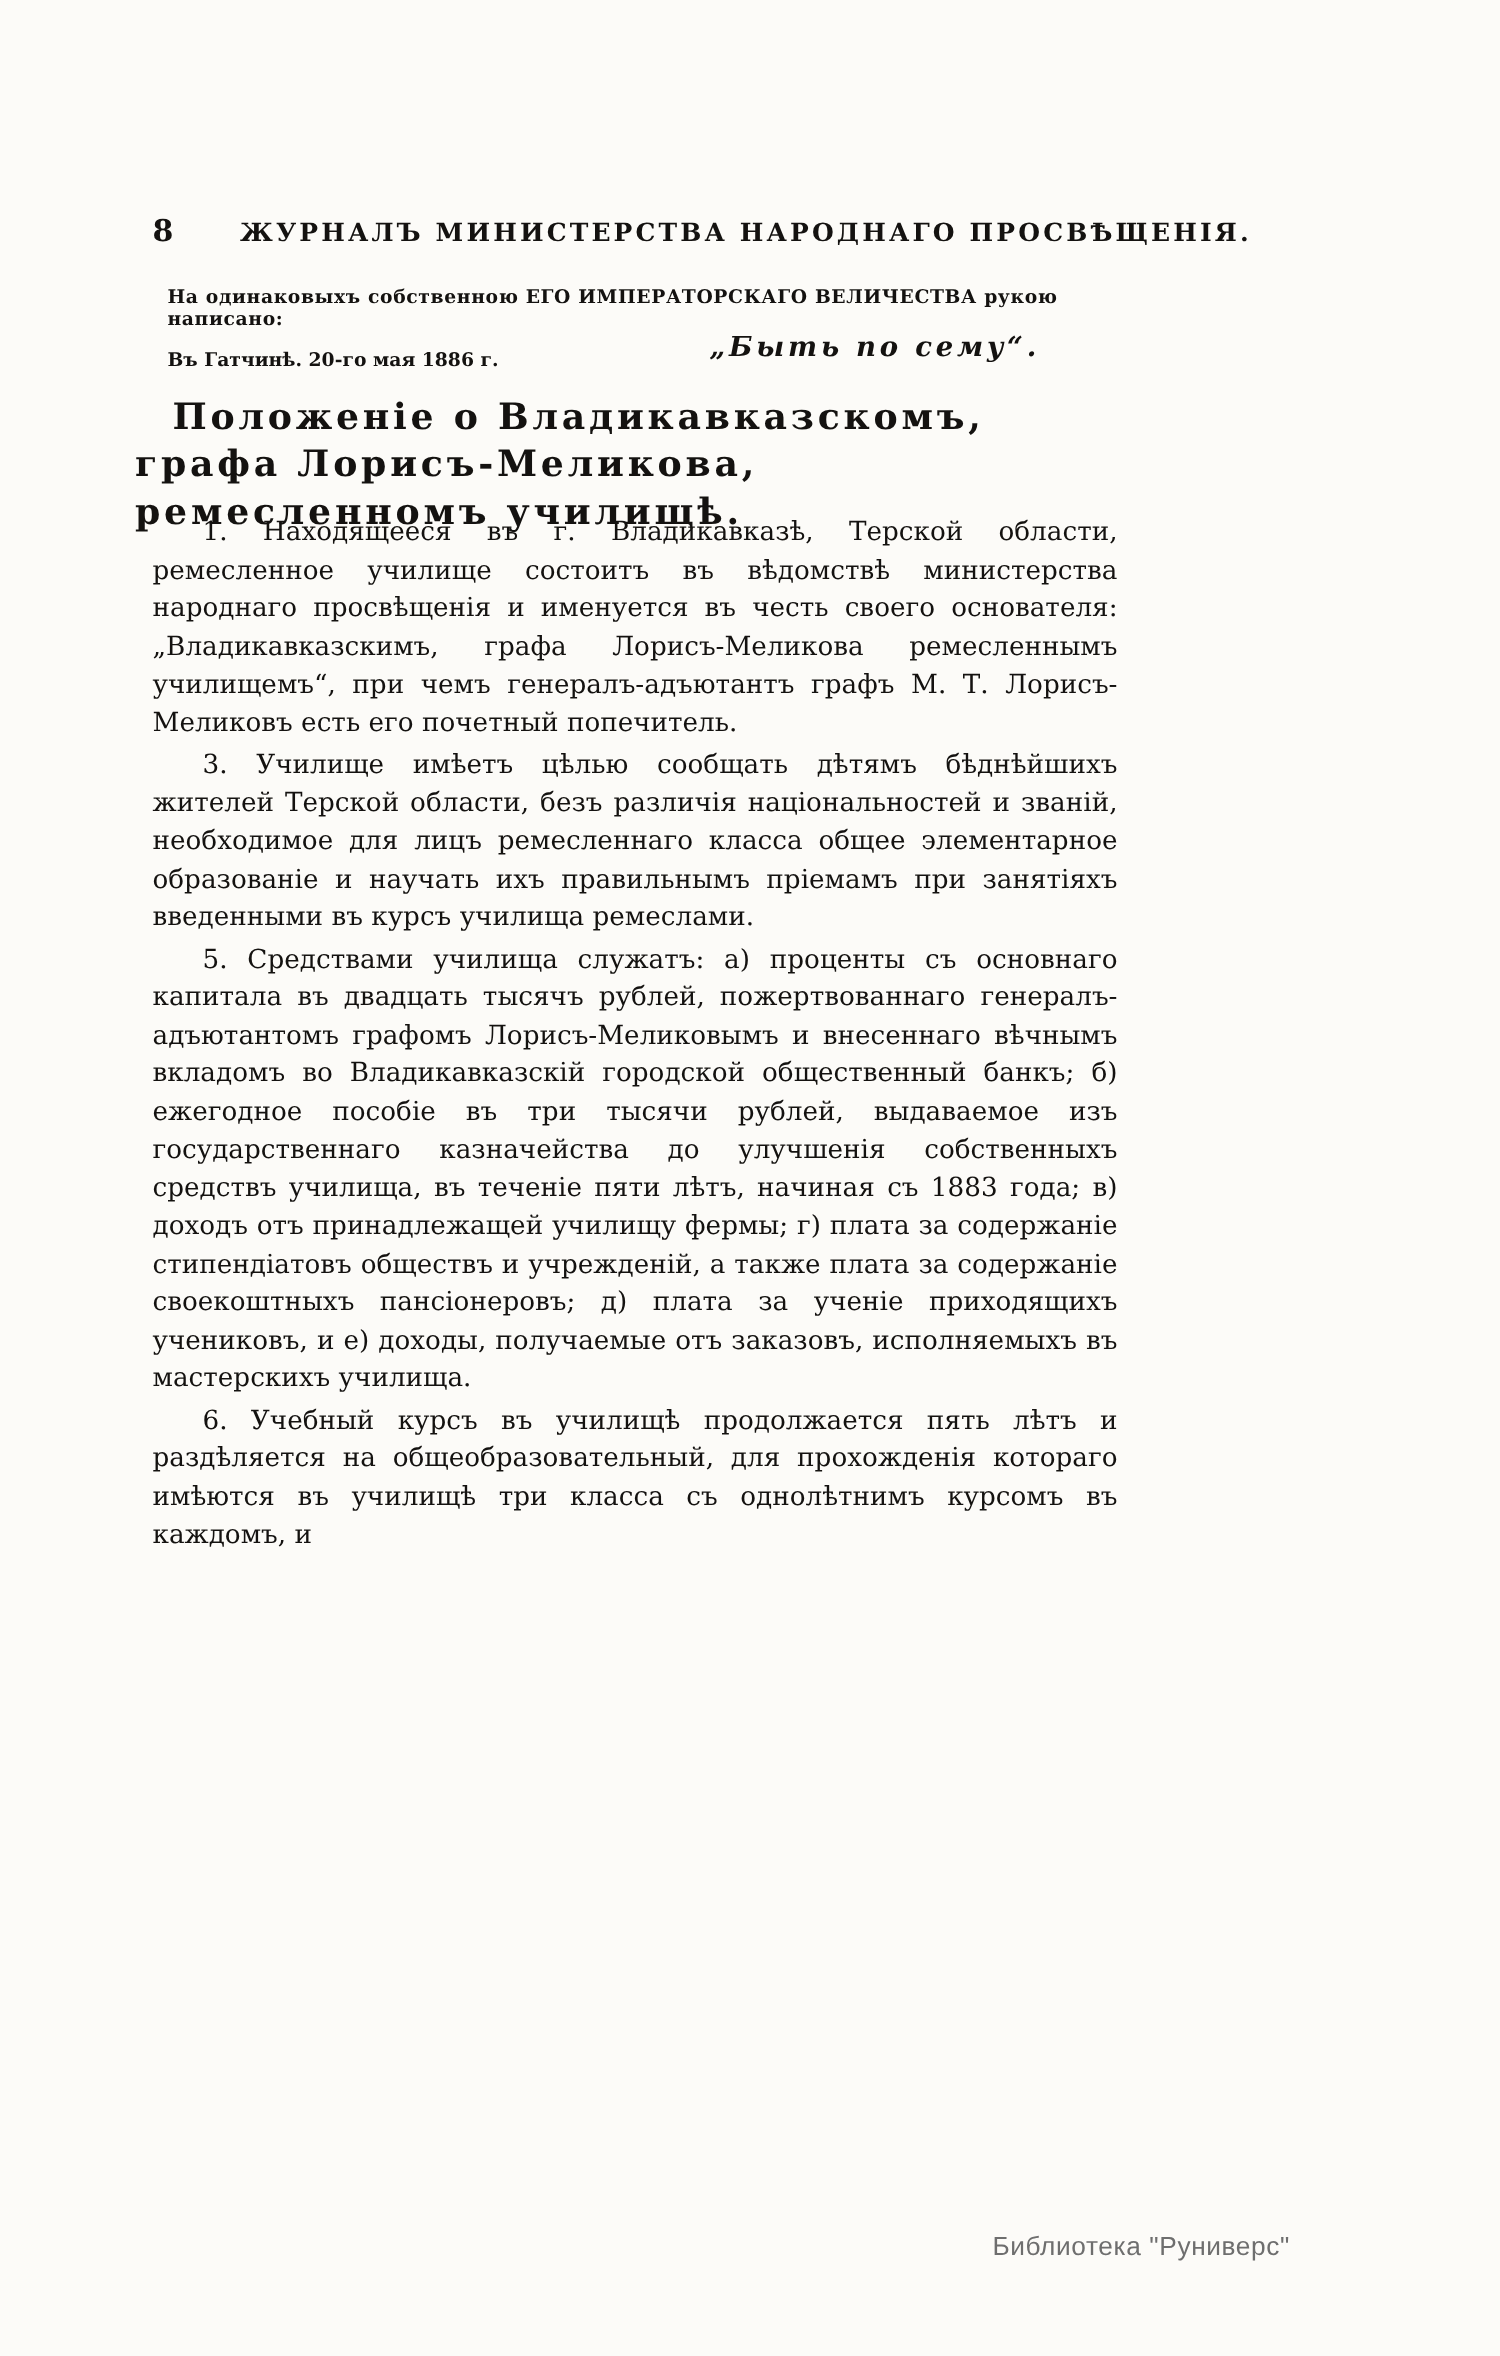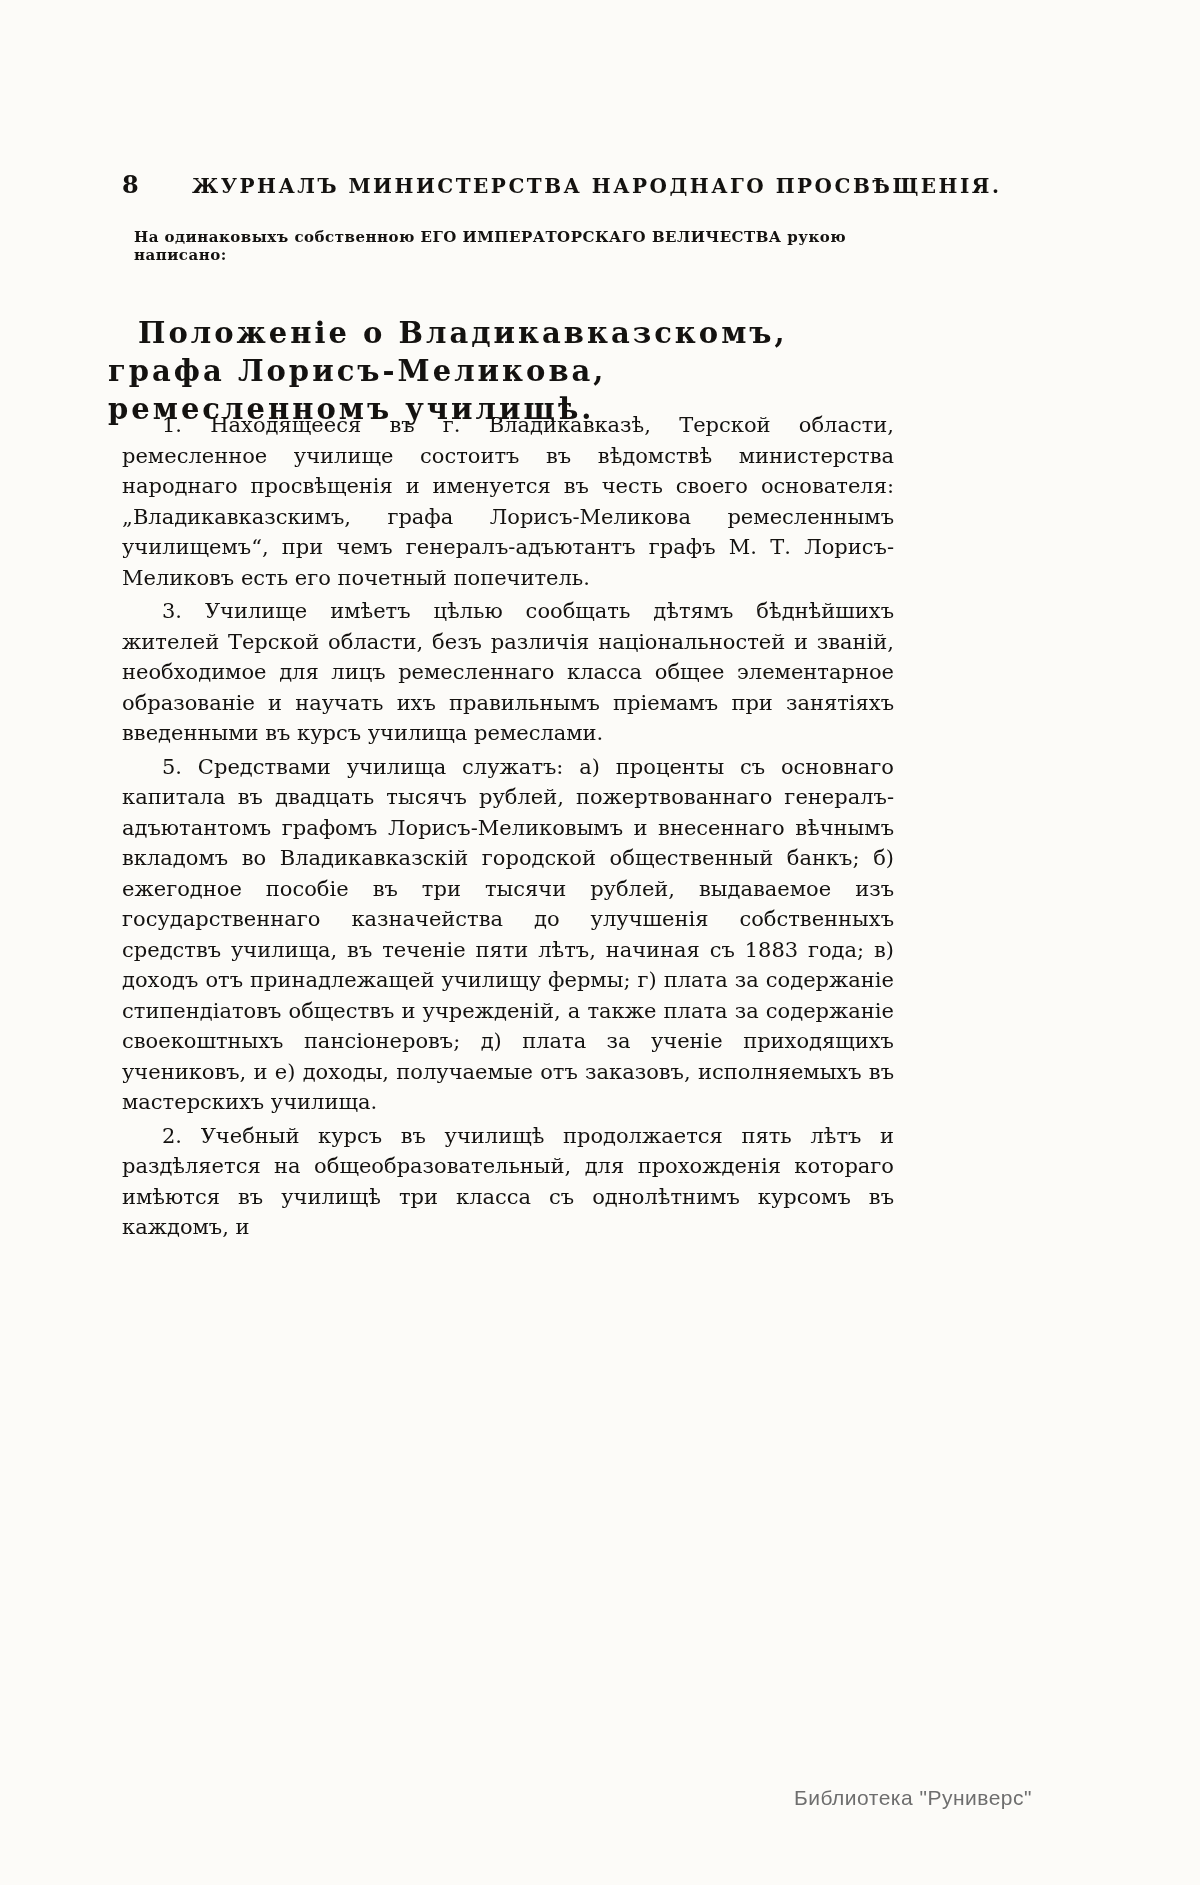--- a/index.html
+++ b/index.html
@@ -116,26 +116,30 @@
 
 <div class="sheet">
 
   <div class="header-row">
     <span class="page-number">8</span>
     <span class="running-header">ЖУРНАЛЪ МИНИСТЕРСТВА НАРОДНАГО ПРОСВѢЩЕНІЯ.</span>
   </div>
 
   <div class="imperial">
     <div class="approval-line">На одинаковыхъ собственною ЕГО ИМПЕРАТОРСКАГО ВЕЛИЧЕСТВА рукою написано:</div>
+    <div class="imperial-row2">
+      <span class="place-date">Въ Гатчинѣ. 20-го мая 1886 г.</span>
+      <span class="resolution">„Быть по сему“.</span>
+    </div>
   </div>
 
   <div class="doc-title">Положеніе о Владикавказскомъ, графа Лорисъ-Меликова, ремесленномъ училищѣ.</div>
 
   <div class="body-text">
     <p>1. Находящееся въ г. Владикавказѣ, Терской области, ремесленное училище состоитъ въ вѣдомствѣ министерства народнаго просвѣщенія и именуется въ честь своего основателя: „Владикавказскимъ, графа Лорисъ-Меликова ремесленнымъ училищемъ“, при чемъ генералъ-адъютантъ графъ М. Т. Лорисъ-Меликовъ есть его почетный попечитель.</p>
     <p>3. Училище имѣетъ цѣлью сообщать дѣтямъ бѣднѣйшихъ жителей Терской области, безъ различія національностей и званій, необходимое для лицъ ремесленнаго класса общее элементарное образованіе и научать ихъ правильнымъ пріемамъ при занятіяхъ введенными въ курсъ училища ремеслами.</p>
     <p>5. Средствами училища служатъ: а) проценты съ основнаго капитала въ двадцать тысячъ рублей, пожертвованнаго генералъ-адъютантомъ графомъ Лорисъ-Меликовымъ и внесеннаго вѣчнымъ вкладомъ во Владикавказскій городской общественный банкъ; б) ежегодное пособіе въ три тысячи рублей, выдаваемое изъ государственнаго казначейства до улучшенія собственныхъ средствъ училища, въ теченіе пяти лѣтъ, начиная съ 1883 года; в) доходъ отъ принадлежащей училищу фермы; г) плата за содержаніе стипендіатовъ обществъ и учрежденій, а также плата за содержаніе своекоштныхъ пансіонеровъ; д) плата за ученіе приходящихъ учениковъ, и е) доходы, получаемые отъ заказовъ, исполняемыхъ въ мастерскихъ училища.</p>
-    <p>2. Учебный курсъ въ училищѣ продолжается пять лѣтъ и раздѣляется на общеобразовательный, для прохожденія котораго имѣются въ училищѣ три класса съ однолѣтнимъ курсомъ въ каждомъ, и</p>
+    <p>6. Учебный курсъ въ училищѣ продолжается пять лѣтъ и раздѣляется на общеобразовательный, для прохожденія котораго имѣются въ училищѣ три класса съ однолѣтнимъ курсомъ въ каждомъ, и</p>
   </div>
 
   <div class="watermark">Библиотека "Руниверс"</div>
 
 </div>
 
 </body></html>

